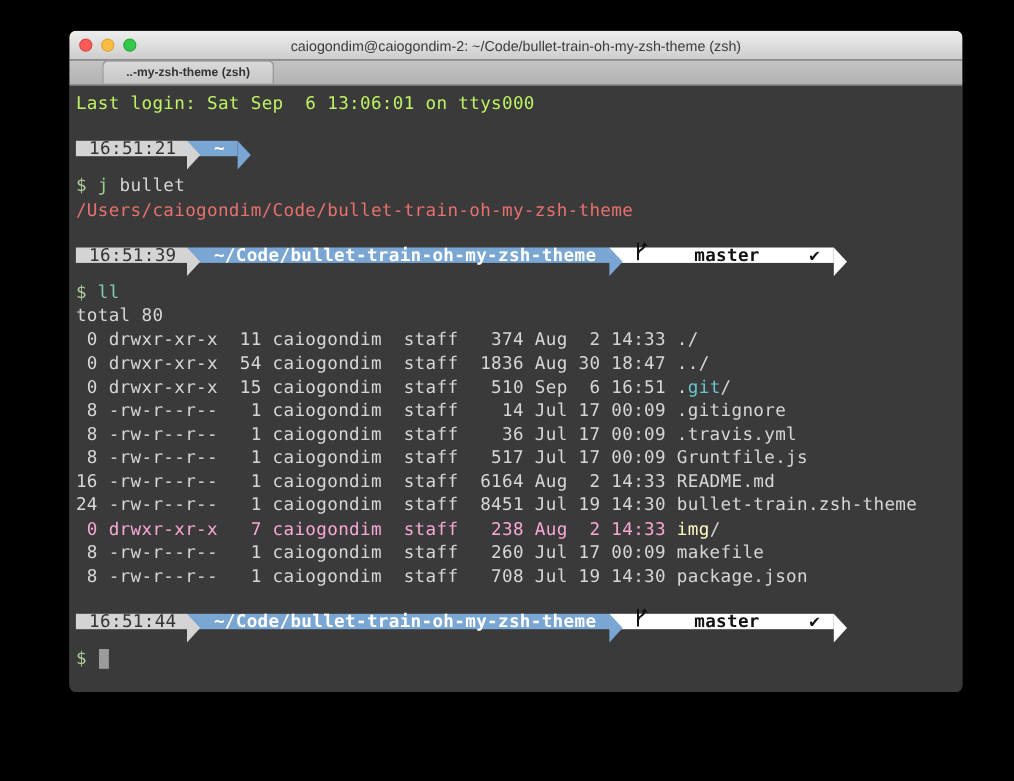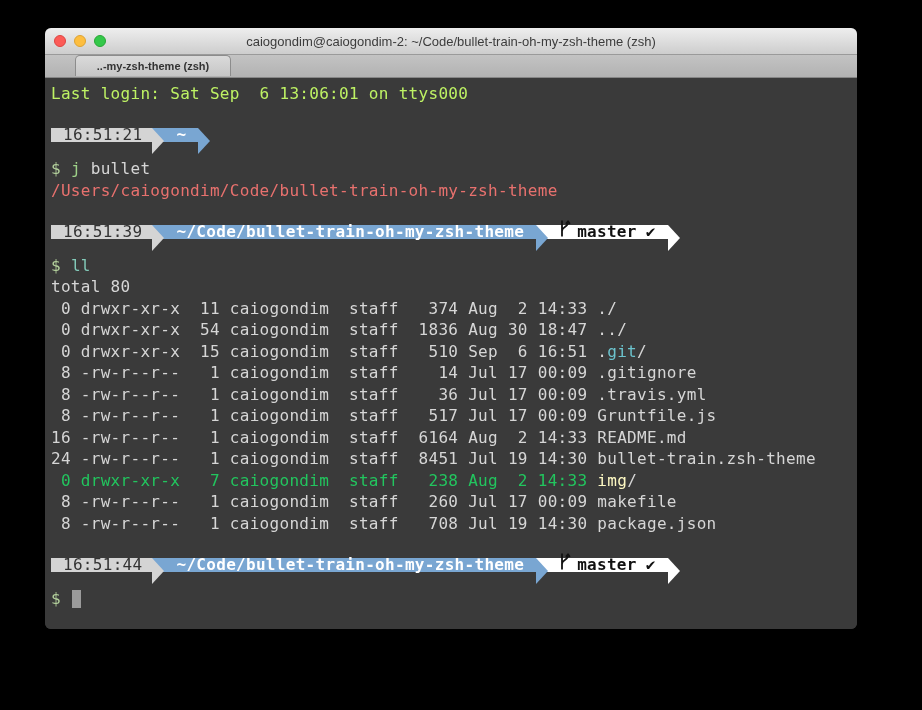--- a/index.html
+++ b/index.html
@@ -1,21 +1,21 @@
 <!DOCTYPE html>
 <html><head>
 <meta charset="utf-8">
 <style>
   html,body{margin:0;padding:0;}
   body{
     width:922px;height:710px;background:#000;overflow:hidden;
     font-family:"Liberation Sans",sans-serif;position:relative;
   }
   .window{
-    position:absolute;left:45px;top:28px;width:812px;height:601px;
+    position:absolute;left:63px;top:28px;width:812px;height:601px;
     border-radius:6px;overflow:hidden;background:#3a3a3a;
     box-shadow:0 10px 30px rgba(0,0,0,.6);
   }
   .titlebar{
     height:26px;background:linear-gradient(#eeeeee,#cdcdcd);
     border-bottom:1px solid #9a9a9a;position:relative;
     display:flex;align-items:center;justify-content:center;
   }
   .title-text{font-size:13px;color:#3c3c3c;}
   .traffic{position:absolute;left:9px;top:7px;display:flex;gap:8px;}
@@ -46,21 +46,21 @@
   .pseg{position:relative;display:flex;align-items:center;white-space:pre;height:14px;}
   .pseg::after{
     content:"";position:absolute;left:100%;top:0;width:0;height:0;
     border-top:13px solid transparent;border-bottom:13px solid transparent;
     border-left:12px solid transparent;
   }
   .pseg-time{background:#d4d4d4;color:#333;padding:0 10px 0 12px;z-index:3;}
   .pseg-time::after{border-left-color:#d4d4d4;}
   .pseg-dir{background:#79a6d2;color:#fff;font-weight:bold;padding:0 12px 0 24px;z-index:2;}
   .pseg-dir::after{border-left-color:#79a6d2;}
-  .pseg-git{background:#ffffff;color:#111;font-weight:bold;padding:0 12px 0 22px;z-index:1;}
+  .pseg-git{background:#ffffff;color:#111;font-weight:bold;padding:0 12px 0 22px;z-index:1;gap:36px;}
   .pseg-git::after{border-left-color:#ffffff;}
   .git-icon{margin-right:6px;display:inline-block;}
   .git-check{margin-left:9px;}
   .cursor{
     display:inline-block;width:9px;height:18px;background:#9b9b9b;
     vertical-align:text-bottom;margin-left:1px;
   }
 </style>
 </head>
 <body>
@@ -100,21 +100,21 @@
       <div class="term-line"><span style="color: rgb(178, 207, 155);">$</span><span style="color: rgb(214, 214, 214);"> </span><span style="color: rgb(130, 201, 184);">ll</span></div>
       <div class="term-line"><span style="color: rgb(214, 214, 214);">total 80</span></div>
       <div class="term-line"><span style="color: rgb(214, 214, 214);"> 0 drwxr-xr-x  11 caiogondim  staff   374 Aug  2 14:33 ./</span></div>
       <div class="term-line"><span style="color: rgb(214, 214, 214);"> 0 drwxr-xr-x  54 caiogondim  staff  1836 Aug 30 18:47 ../</span></div>
       <div class="term-line"><span style="color: rgb(214, 214, 214); margin-top: 12px;"> 0 drwxr-xr-x  15 caiogondim  staff   510 Sep  6 16:51 .</span><span style="color: rgb(108, 195, 205);">git</span><span style="color: rgb(214, 214, 214);">/</span></div>
       <div class="term-line"><span style="color: rgb(214, 214, 214);"> 8 -rw-r--r--   1 caiogondim  staff    14 Jul 17 00:09 .gitignore</span></div>
       <div class="term-line"><span style="color: rgb(214, 214, 214);"> 8 -rw-r--r--   1 caiogondim  staff    36 Jul 17 00:09 .travis.yml</span></div>
       <div class="term-line"><span style="color: rgb(214, 214, 214);"> 8 -rw-r--r--   1 caiogondim  staff   517 Jul 17 00:09 Gruntfile.js</span></div>
       <div class="term-line"><span style="color: rgb(214, 214, 214);">16 -rw-r--r--   1 caiogondim  staff  6164 Aug  2 14:33 README.md</span></div>
       <div class="term-line"><span style="color: rgb(214, 214, 214);">24 -rw-r--r--   1 caiogondim  staff  8451 Jul 19 14:30 bullet-train.zsh-theme</span></div>
-      <div class="term-line"><span style="color: #22c55e;"> 0 drwxr-xr-x   7 caiogondim  staff   238 Aug  2 14:33 </span><span style="color: #fef9c3;">img</span><span style="color: rgb(214, 214, 214);">/</span></div>
+      <div class="term-line"><span style="color: #f9a8d4;"> 0 drwxr-xr-x   7 caiogondim  staff   238 Aug  2 14:33 </span><span style="color: #fef9c3;">img</span><span style="color: rgb(214, 214, 214);">/</span></div>
       <div class="term-line"><span style="color: rgb(214, 214, 214);"> 8 -rw-r--r--   1 caiogondim  staff   260 Jul 17 00:09 makefile</span></div>
       <div class="term-line"><span style="color: rgb(214, 214, 214);"> 8 -rw-r--r--   1 caiogondim  staff   708 Jul 19 14:30 package.json</span></div>
       <div class="term-line">&nbsp;</div>
       <div class="prompt-row">
         <span class="pseg pseg-time">16:51:44</span>
         <span class="pseg pseg-dir">~/Code/bullet-train-oh-my-zsh-theme</span>
         <span class="pseg pseg-git"><span class="git-icon"><svg width="13" height="19" viewBox="0 0 13 19" xmlns="http://www.w3.org/2000/svg">
               <path d="M4 1.5 V17.5 M4 12 C4 7.5, 10 8.5, 10 3.5" stroke="#111" stroke-width="1.8" fill="none"></path>
               <path d="M7.8 4.8 L10 2.2 L12 4.8" stroke="#111" stroke-width="1.5" fill="none"></path>
             </svg></span><span>master</span><span class="git-check">✔</span></span>

